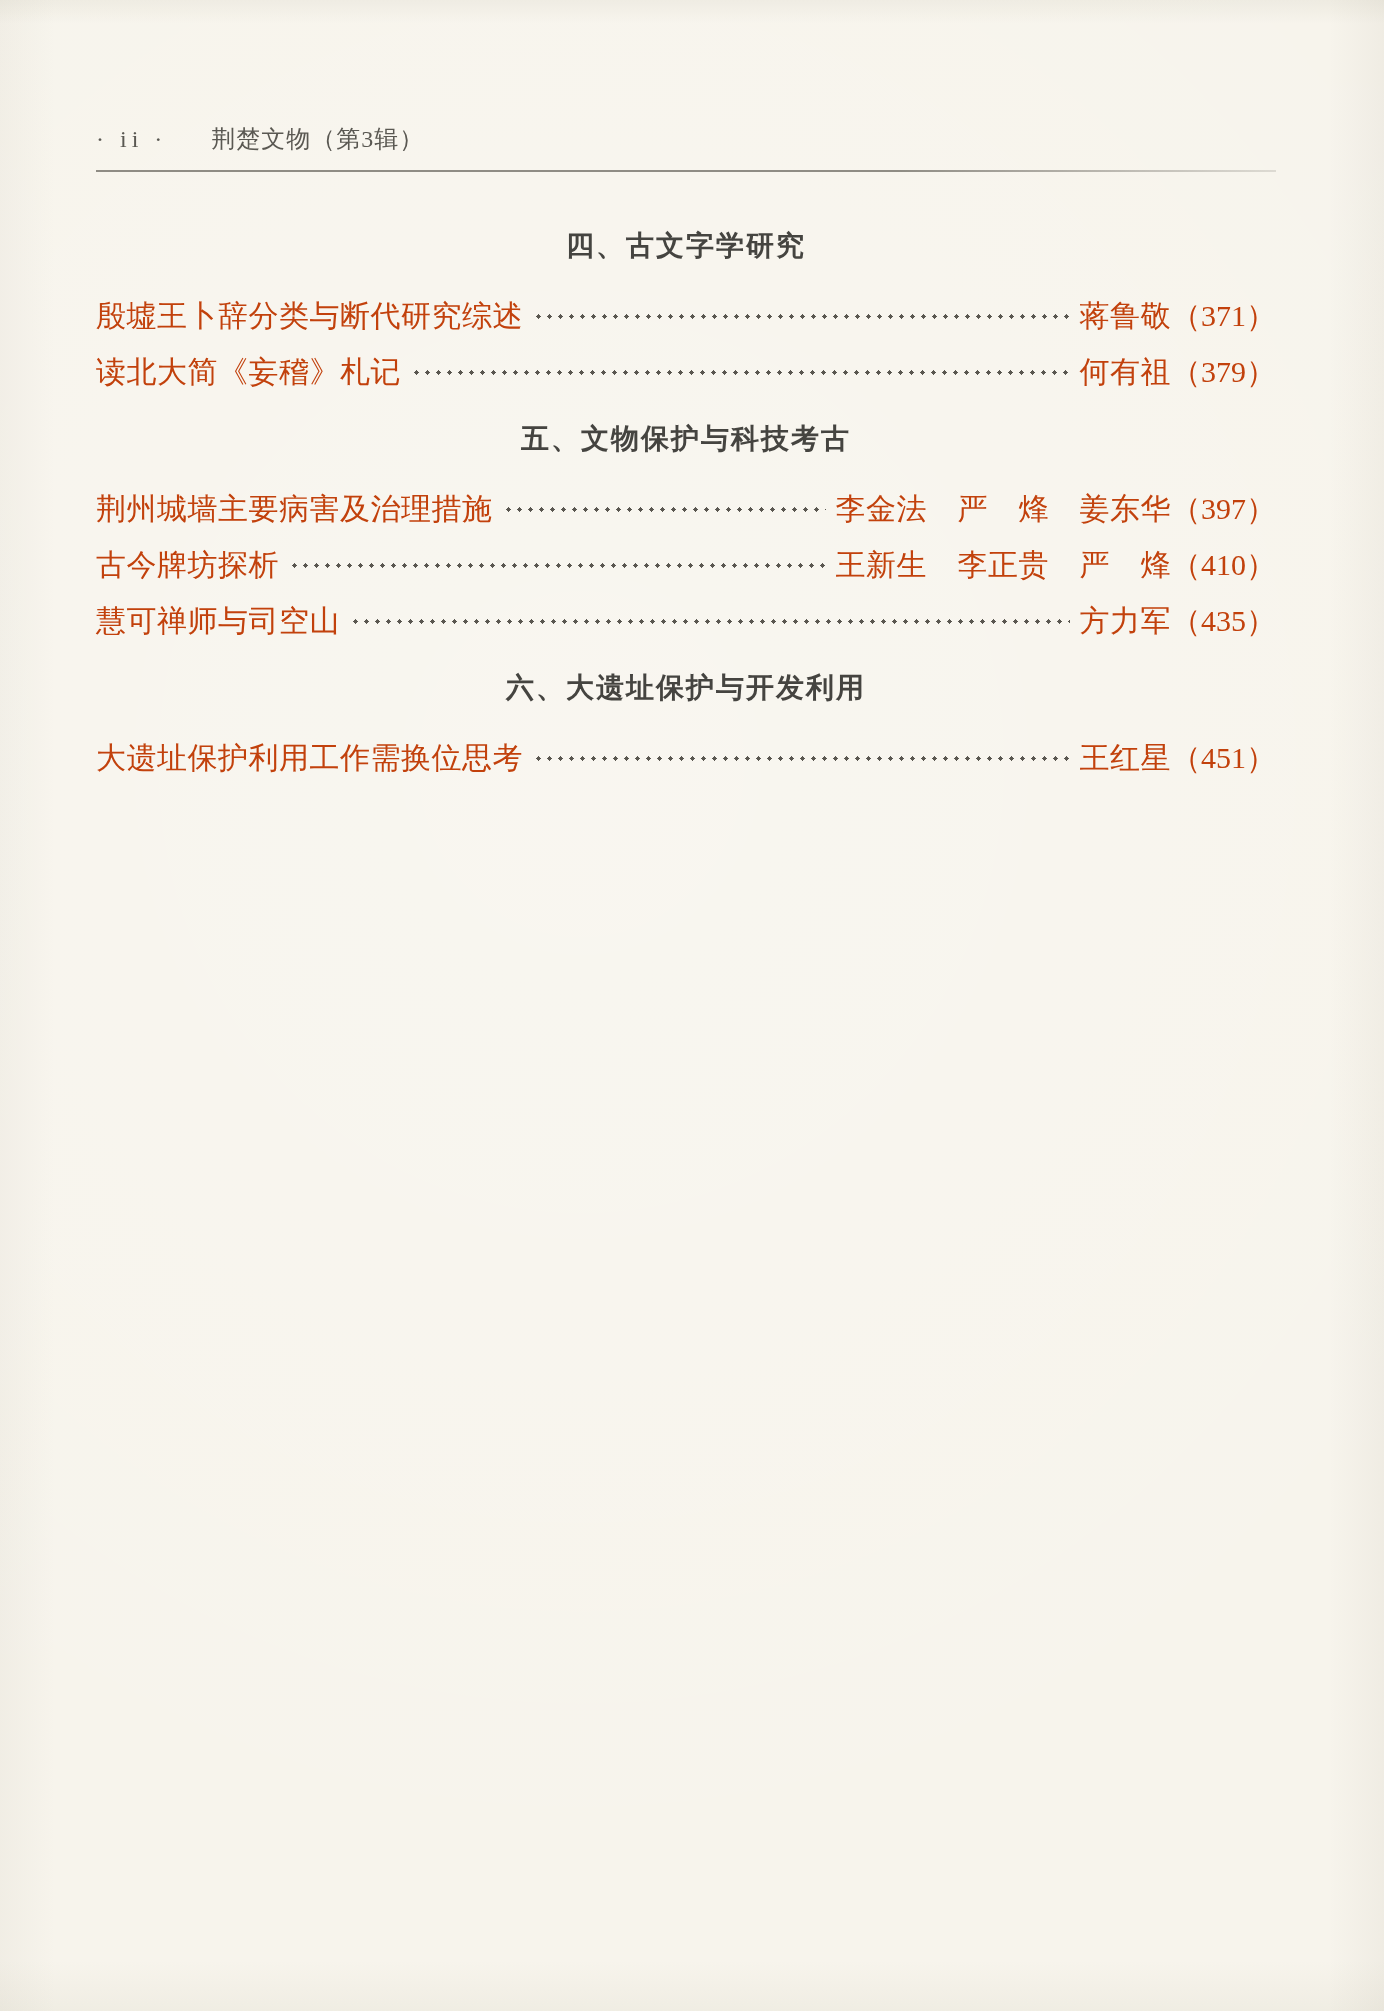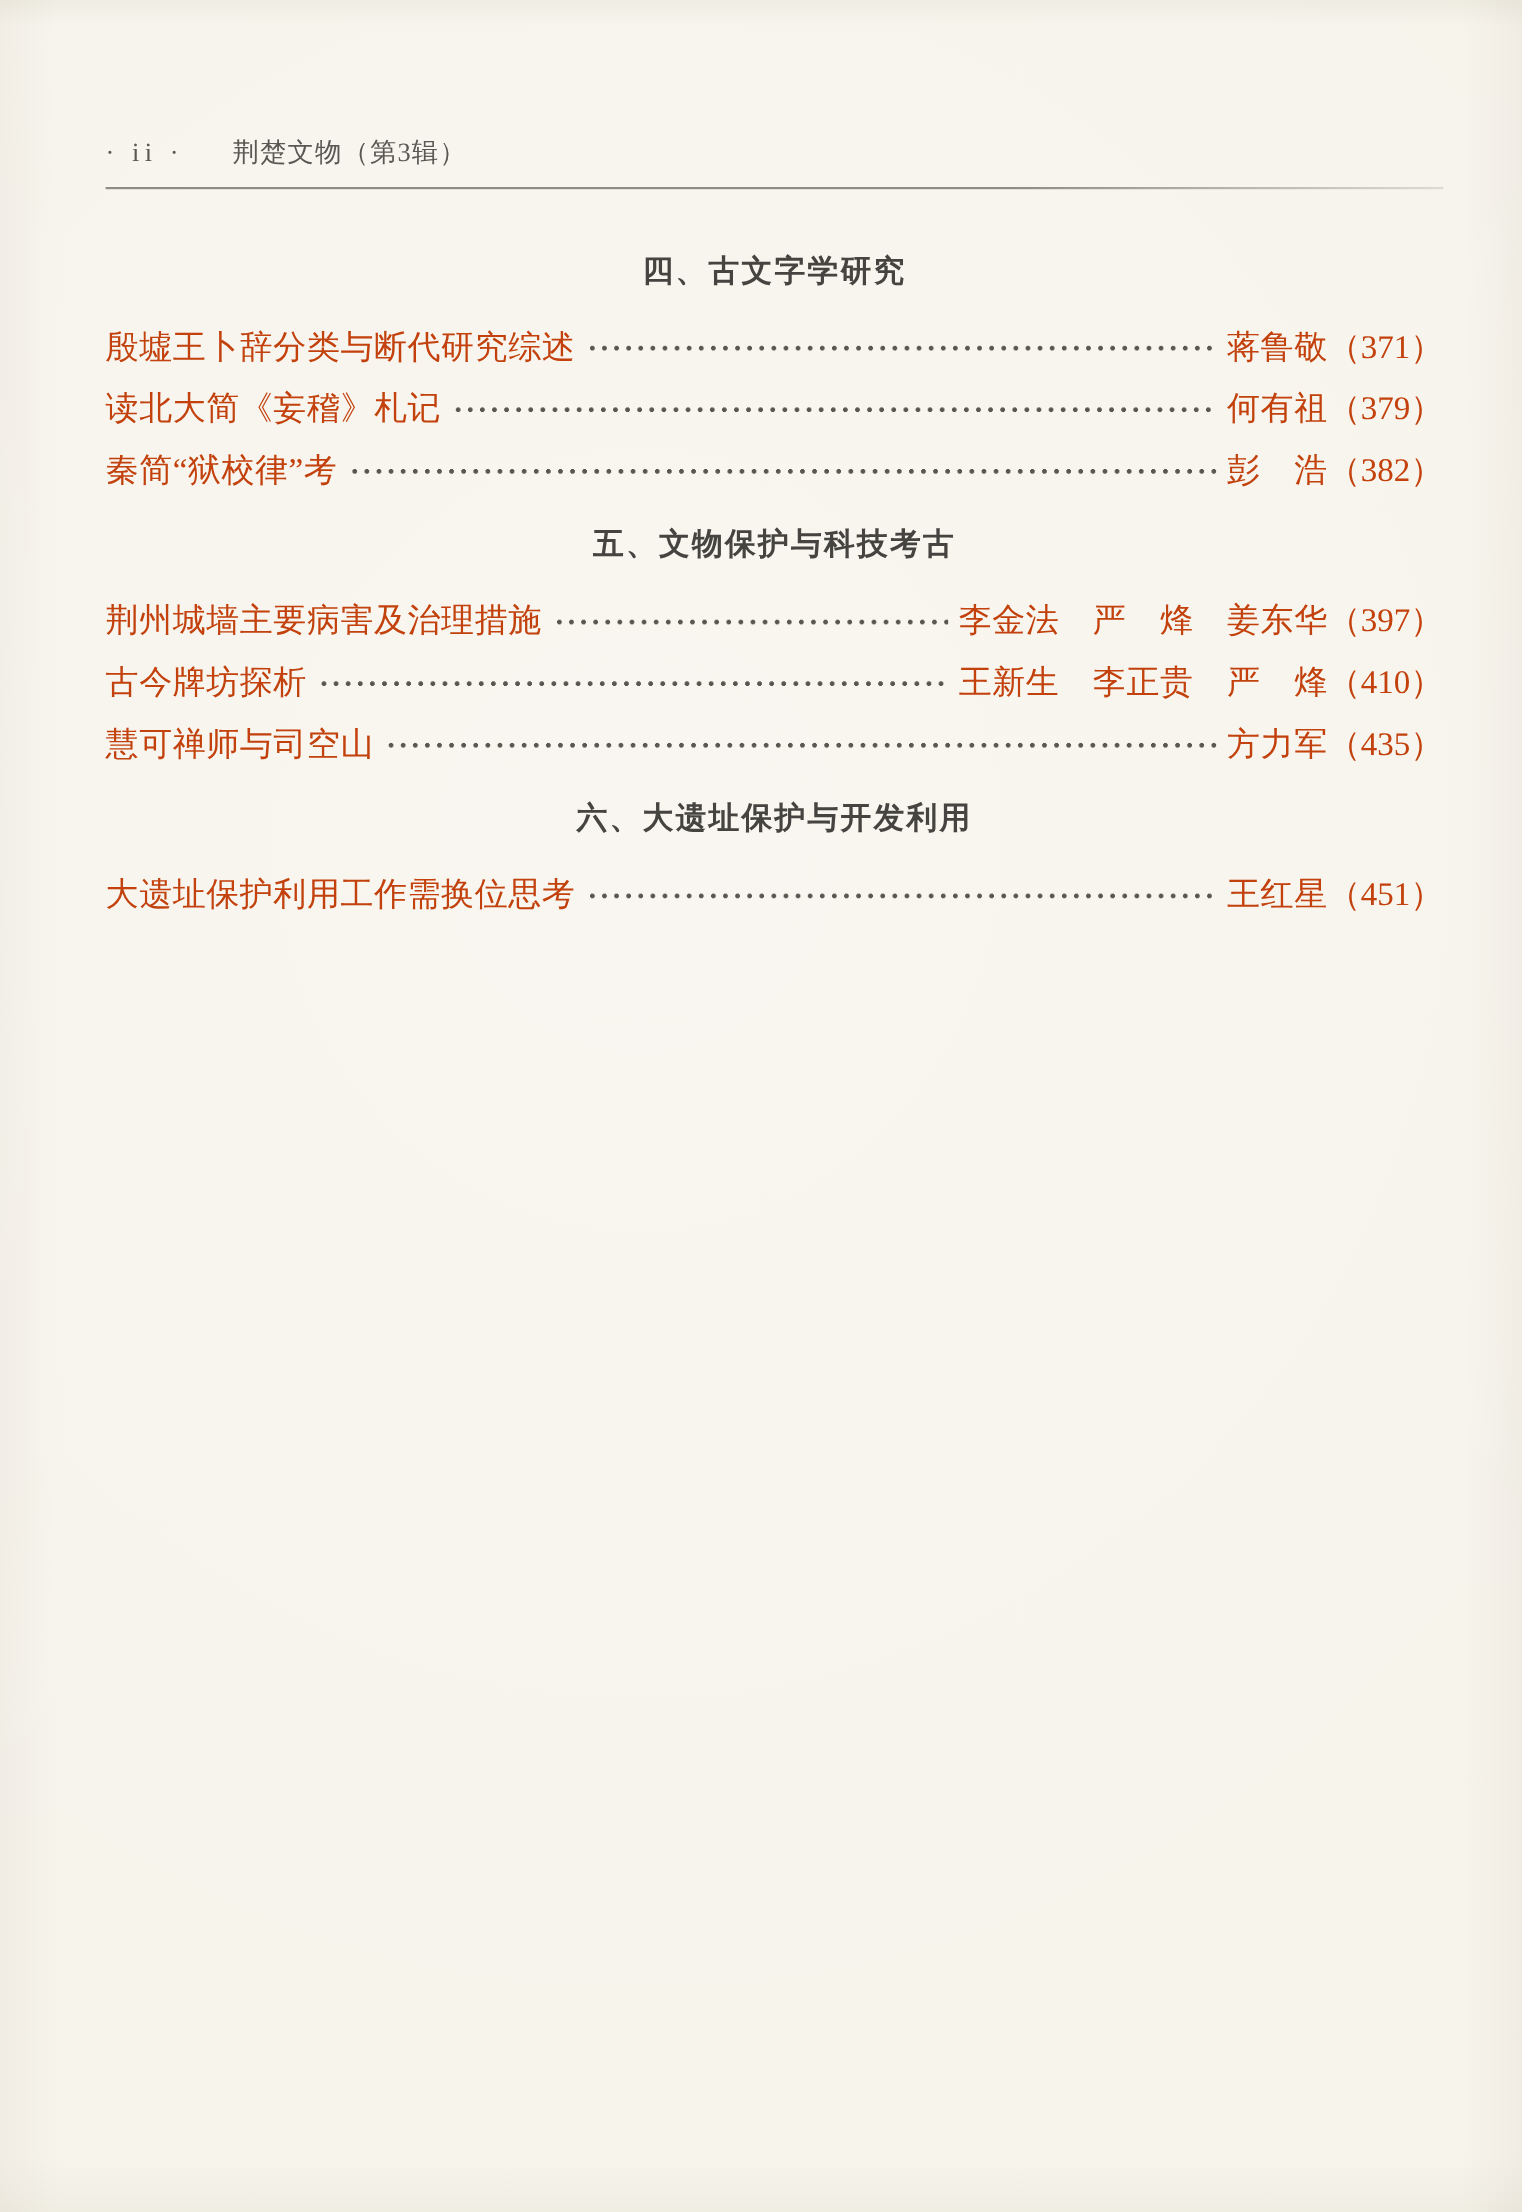--- a/index.html
+++ b/index.html
@@ -17,21 +17,21 @@
   }
   
   .scan-shade {
     position: absolute; inset: 0; pointer-events: none;
     background:
       radial-gradient(130% 95% at 42% 38%, rgba(255,255,255,0.22), rgba(255,255,255,0) 62%),
       linear-gradient(90deg, rgba(120,110,90,0.05) 0%, rgba(120,110,90,0) 4%, rgba(120,110,90,0) 96%, rgba(120,110,90,0.06) 100%);
   }
   .page-content {
     position: relative;
-    padding: 124px 72px 0 96px; 
+    padding: 124px 108px 0 96px; 
   }
   
   .hdr {
     display: flex;
     align-items: baseline;
     font-size: 24px;
     line-height: 30px;
     color: #5a5852;
     letter-spacing: 1px;
   }
@@ -103,26 +103,20 @@
     <span class="leader"></span>
     <span class="a">蒋鲁敬</span>
     <span class="p">（371）</span>
   </div>
   <div class="entry">
     <span class="t">读北大简《妄稽》札记</span>
     <span class="leader"></span>
     <span class="a">何有祖</span>
     <span class="p">（379）</span>
   </div>
-  <div class="entry">
-    <span class="t">秦简“狱校律”考</span>
-    <span class="leader"></span>
-    <span class="a">彭　浩</span>
-    <span class="p">（382）</span>
-  </div>
 
   <h2 class="sec follow">五、文物保护与科技考古</h2>
 
   <div class="entry">
     <span class="t">荆州城墙主要病害及治理措施</span>
     <span class="leader"></span>
     <span class="a">李金法　严　烽　姜东华</span>
     <span class="p">（397）</span>
   </div>
   <div class="entry">

